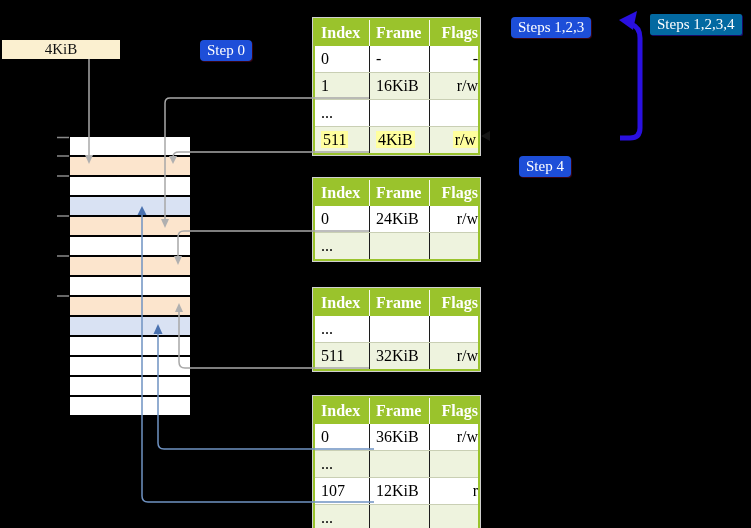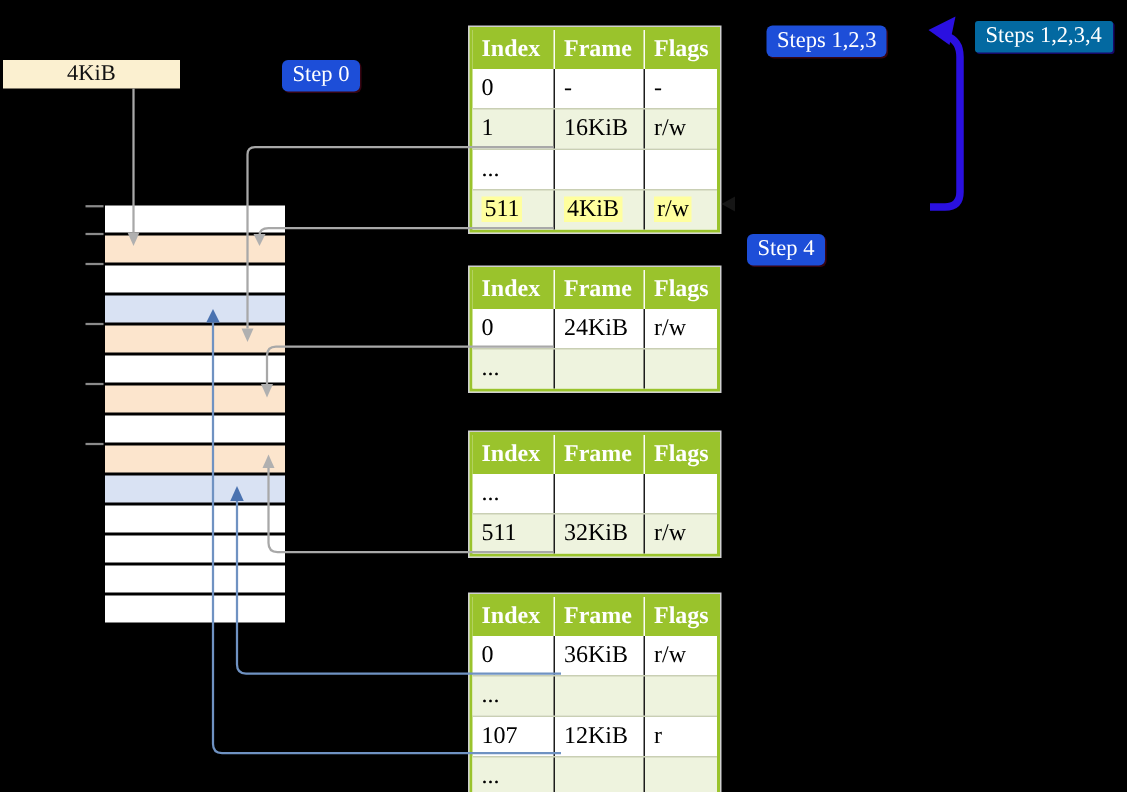--- a/index.html
+++ b/index.html
@@ -7,42 +7,42 @@
           font-family:"Liberation Serif", serif;}
   
   .cream-label{position:absolute;left:2px;top:40px;width:118px;height:19px;
 
                background:#fbf0d0;color:#111;font-size:15px;line-height:19px;text-align:center;}
   
   .badge{position:absolute;color:#fff;font-size:15px;line-height:17px;padding:2px 7px;
          border-radius:4px;white-space:nowrap;}
   .badge.crimson{background:#1d4ed8;box-shadow:1px 1px 0 rgba(58,4,18,.95);}
   .badge.blueviolet{background:#0369a1;border-radius:2px;box-shadow:1px 1px 0 rgba(26,8,110,.95);}
-  #step0{left:188px;top:40px;text-align:right;}
+  #step0{left:200px;top:40px;text-align:right;}
   #steps123{left:511px;top:17px;}
   #steps1234{left:650px;top:14px;}
-  #step4{left:498px;top:156px;}
+  #step4{left:519px;top:156px;}
   
   .memory-stack{position:absolute;left:70px;top:137px;width:120px;
                 display:flex;flex-direction:column;gap:2px;}
   .mrow{height:18px;}
   .mrow.white{background:#ffffff;}
   .mrow.orange{background:#fce5cd;}
   .mrow.blue{background:#d9e2f3;}
   
   .ptable{position:absolute;left:313px;width:163px;border:2px solid #9ac32c;
           box-shadow:0 0 0 1px #cfcfcf;background:#fff;}
   #table1{top:18px;} #table2{top:178px;} #table3{top:288px;} #table4{top:396px;}
   .trow{display:flex;height:26px;}
   .trow.thead{background:#9ac32c;color:#fff;font-weight:bold;}
   .trow.body.tint{background:#eef3de;}
   .trow.body + .trow.body{border-top:1px solid #c9cfb4;}
   .cell{box-sizing:border-box;padding-left:6px;font-size:16px;line-height:25px;
         overflow:hidden;white-space:nowrap;}
-  .cell.c0{width:55px;} .cell.c1{width:60px;} .cell.c2{width:48px;}
+  .cell.c0{width:55px;} .cell.c1{width:60px;} .cell.c2{width:48px;text-align:right;}
   .thead .cell{border-right:1px solid rgba(255,255,255,.95);line-height:26px;}
   .thead .cell:last-child{border-right:none;}
   .body .cell{border-right:1px solid #1c1c1c;}
   .body .cell:last-child{border-right:none;}
   .hl{background:#ffff9e;padding:0 2px;}
   
   .overlay{position:absolute;left:0;top:0;width:751px;height:528px;pointer-events:none;z-index:5;}
 </style>
 </head>
 <body>

